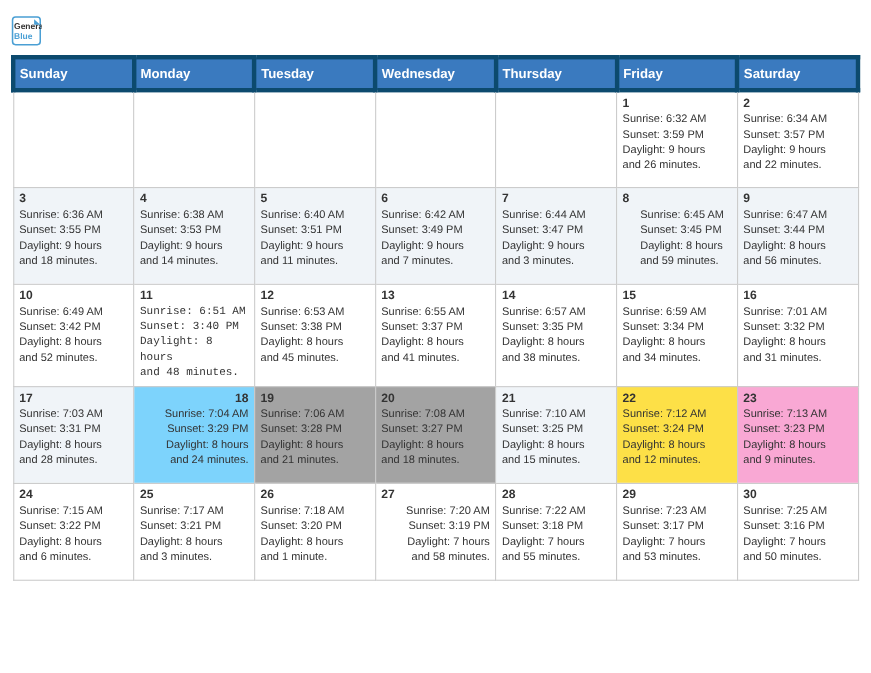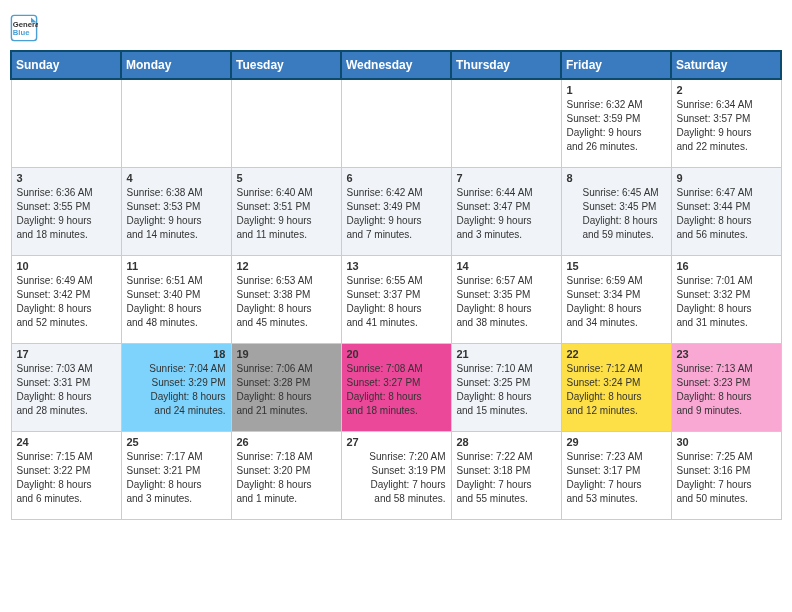--- a/index.html
+++ b/index.html
@@ -43,21 +43,21 @@
       border-collapse: collapse;
       table-layout: fixed;
     }
     .calendar-table th {
       background-color: #3a7abf;
       color: #fff;
       font-size: 12px;
       font-weight: bold;
       padding: 6px 4px;
       text-align: left;
-      border: 2px solid #0c4a6e;
+      border: 4px solid #0c4a6e;
     }
     .calendar-table td {
       border: 1px solid #ccc;
       vertical-align: top;
       padding: 4px 5px;
       height: 88px;
       font-size: 10px;
       color: #333;
       background: #fff;
     }
@@ -189,21 +189,21 @@
       <tr>
         <td>
           <span class="day-number">10</span>
           <div class="day-info" style="white-space: pre-line;">Sunrise: 6:49 AM
 Sunset: 3:42 PM
 Daylight: 8 hours
 and 52 minutes.</div>
         </td>
         <td>
           <span class="day-number">11</span>
-          <div class="day-info" style="white-space: pre-line;">Sunrise: 6:51 AM
+          <div class="day-info" style="white-space: pre-line; font-family: Liberation Mono, monospace;">Sunrise: 6:51 AM
 Sunset: 3:40 PM
 Daylight: 8 hours
 and 48 minutes.</div>
         </td>
         <td>
           <span class="day-number">12</span>
           <div class="day-info" style="white-space: pre-line;">Sunrise: 6:53 AM
 Sunset: 3:38 PM
 Daylight: 8 hours
 and 45 minutes.</div>
@@ -252,21 +252,21 @@
 Daylight: 8 hours
 and 24 minutes.</div>
         </td>
         <td style="background: #a3a3a3;">
           <span class="day-number">19</span>
           <div class="day-info" style="white-space: pre-line;">Sunrise: 7:06 AM
 Sunset: 3:28 PM
 Daylight: 8 hours
 and 21 minutes.</div>
         </td>
-        <td style="background: #ec4899;">
+        <td style="background: #a3a3a3;">
           <span class="day-number">20</span>
           <div class="day-info" style="white-space: pre-line;">Sunrise: 7:08 AM
 Sunset: 3:27 PM
 Daylight: 8 hours
 and 18 minutes.</div>
         </td>
         <td style="background: rgb(240, 244, 248);">
           <span class="day-number">21</span>
           <div class="day-info" style="white-space: pre-line;">Sunrise: 7:10 AM
 Sunset: 3:25 PM

